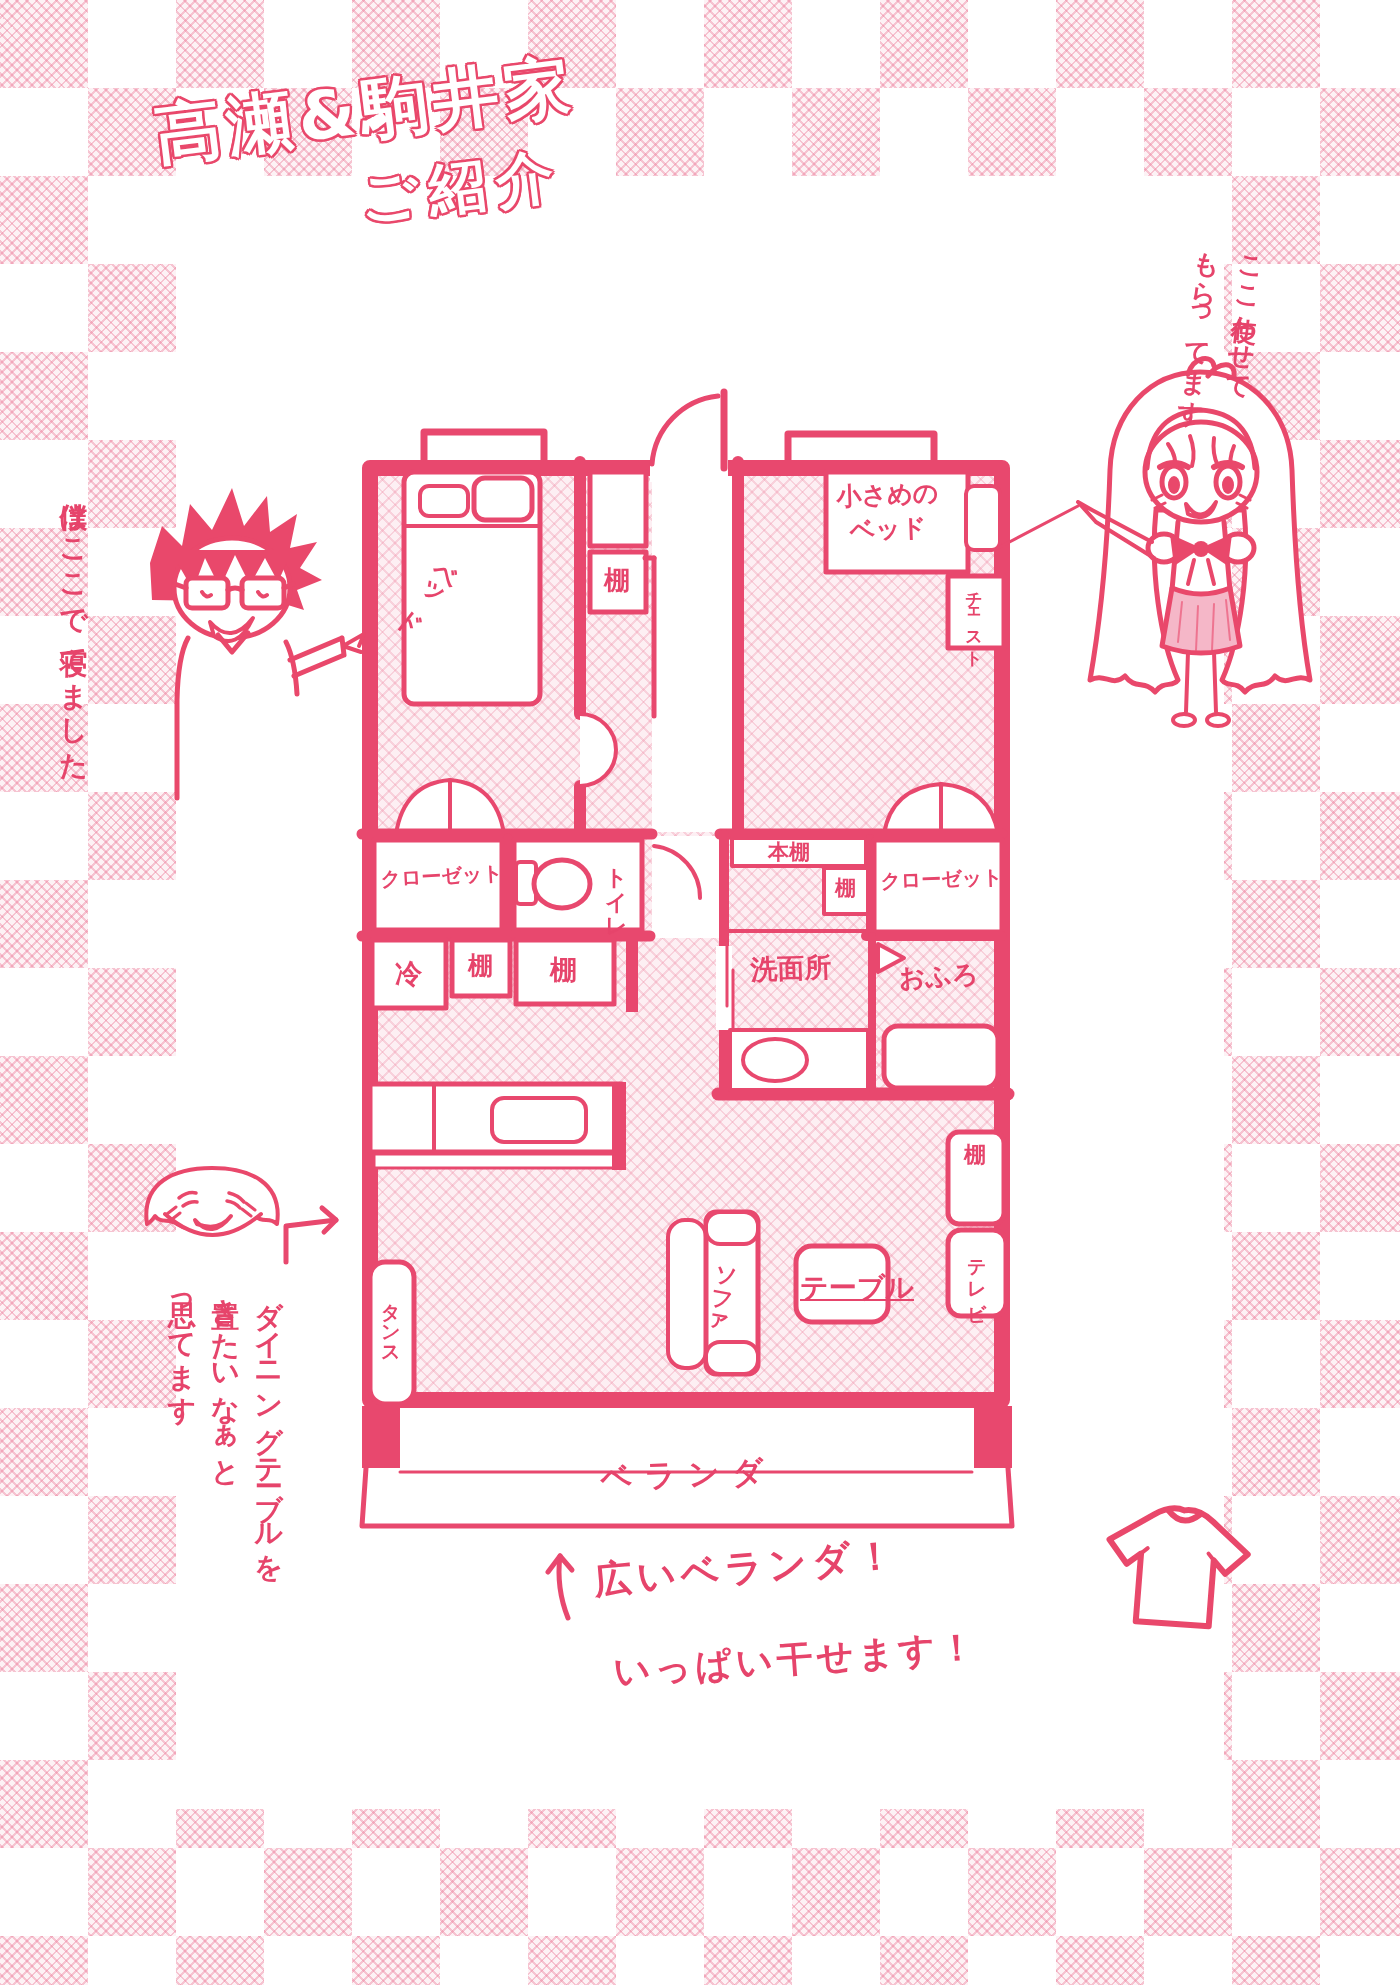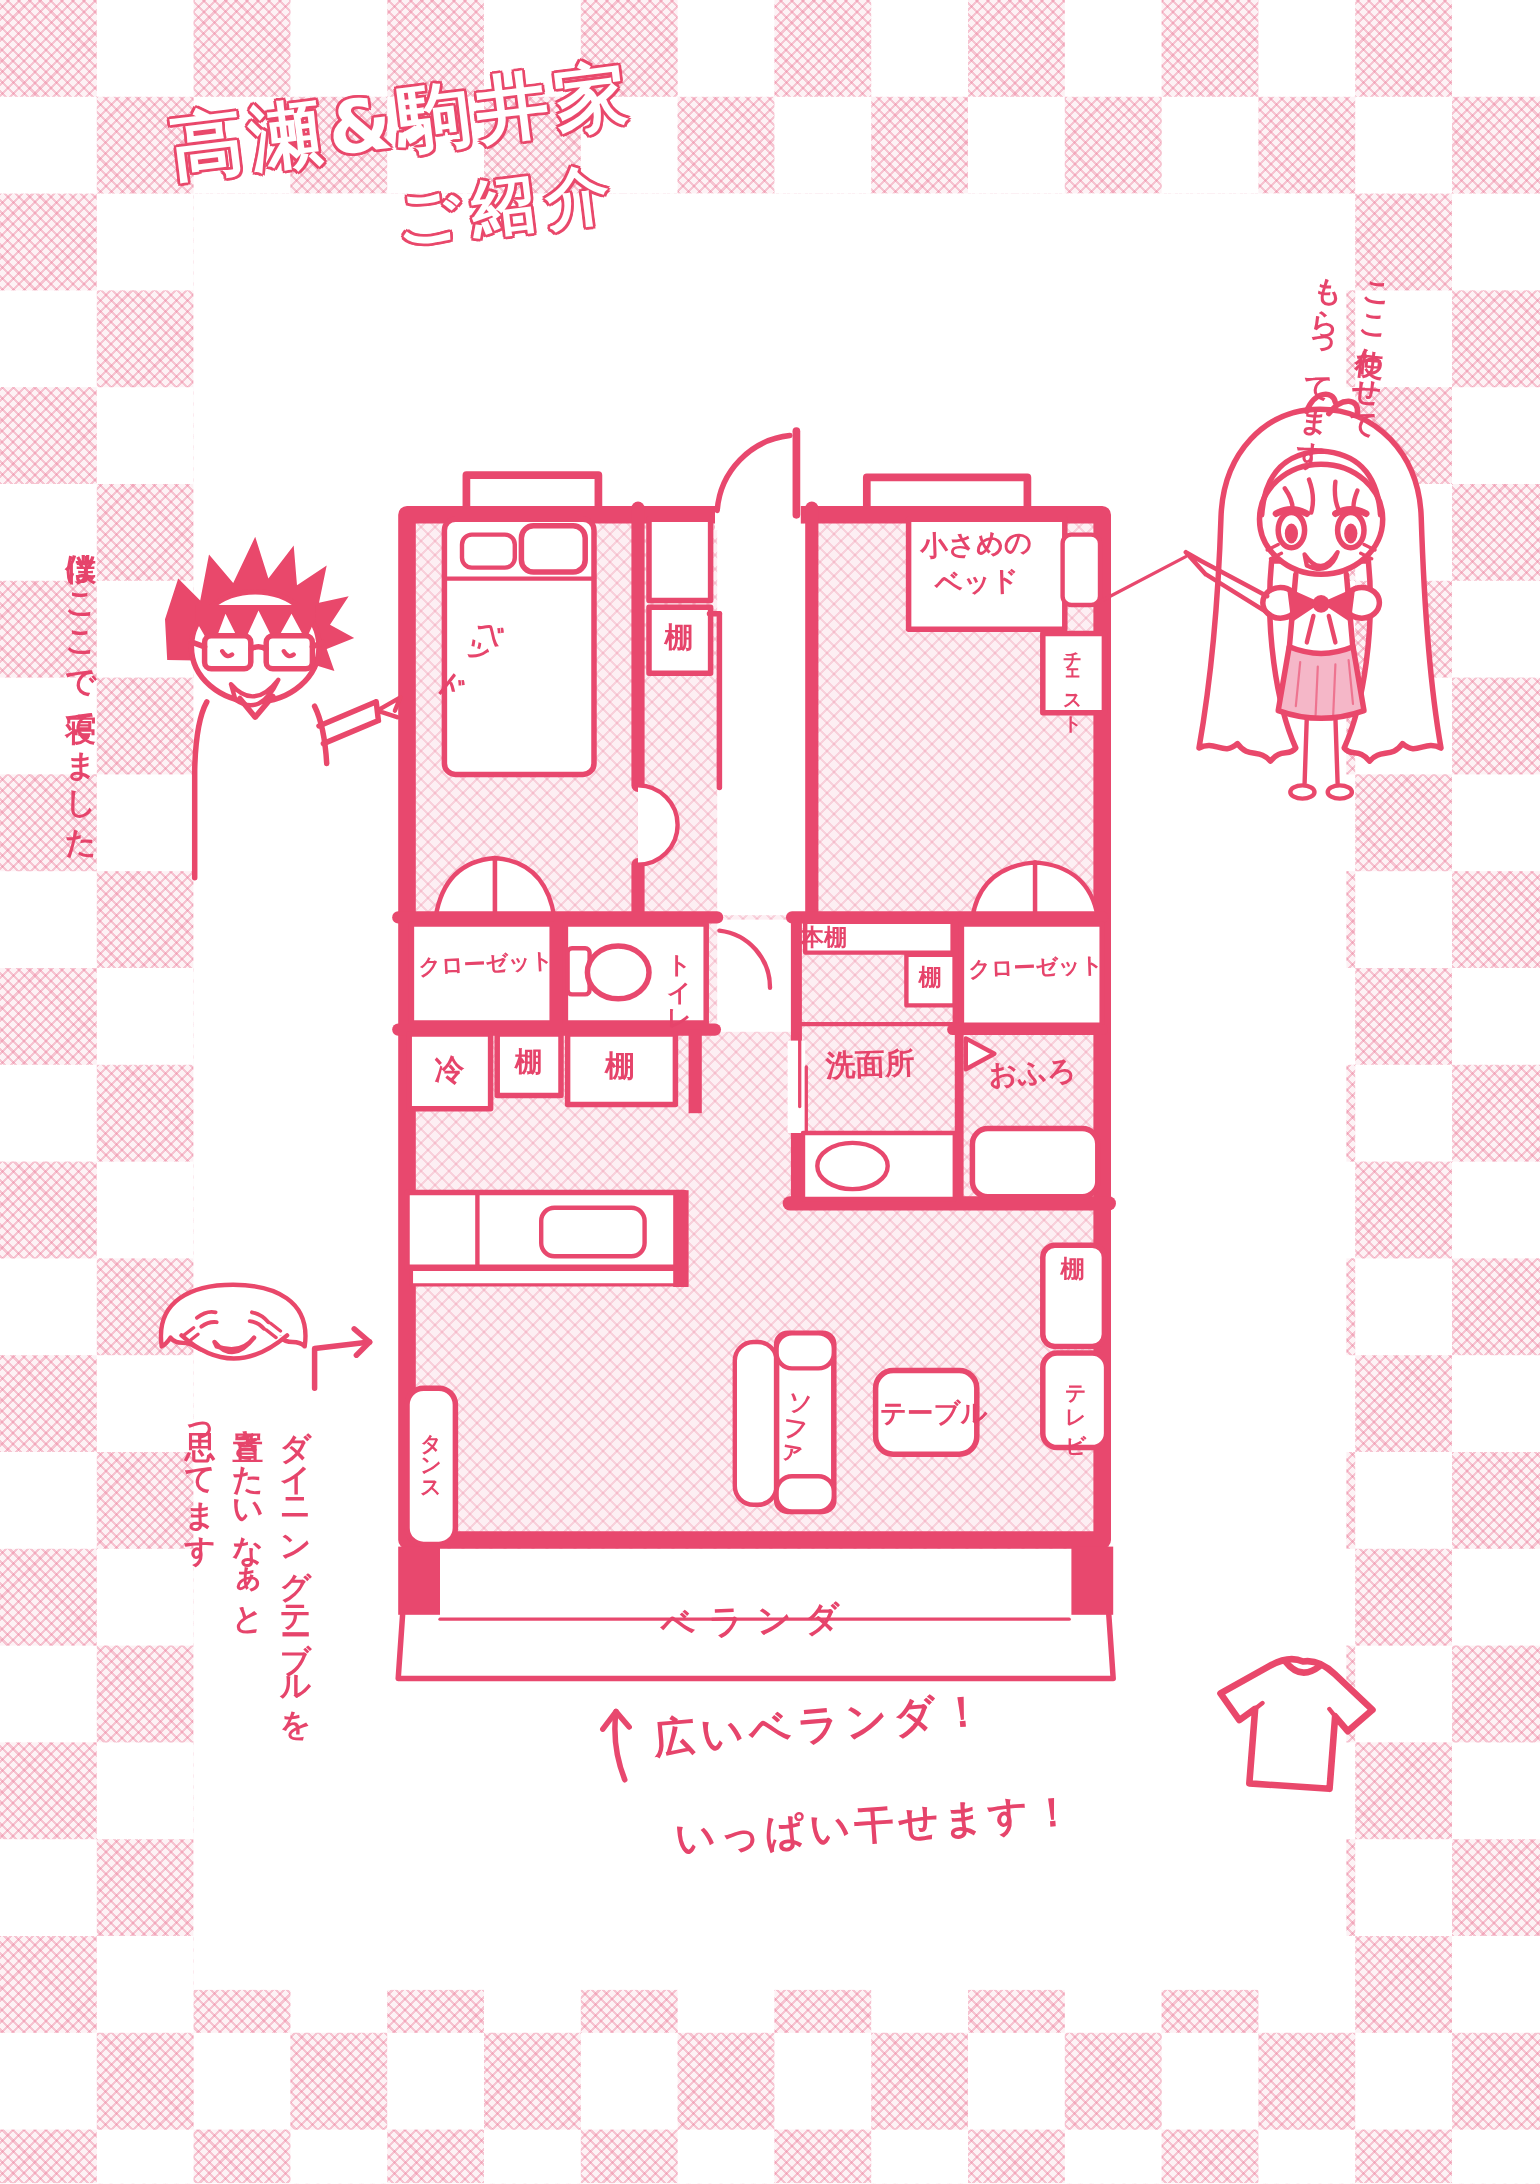--- a/index.html
+++ b/index.html
@@ -281,28 +281,28 @@
 
   <div class="lbl v" style="left:452px;top:542px;font-size:26px;transform:rotate(38deg);">ベッド</div>
   <div class="lbl" style="left:604px;top:566px;font-size:26px;">棚</div>
   <div class="lbl" style="left:836px;top:480px;font-size:25px;transform:rotate(-2deg);line-height:1.35;">
     <div>小さめの</div>
     <div style="margin-left:12px;">ベッド</div>
   </div>
   <div class="lbl v" style="left:964px;top:580px;height:70px;font-size:17px;">チェスト</div>
   <div class="lbl" style="left:380px;top:868px;font-size:20px;transform:rotate(-3deg);">クローゼット</div>
   <div class="lbl v" style="left:604px;top:852px;height:80px;font-size:22px;">トイレ</div>
-  <div class="lbl" style="left:728px;top:840px;font-size:21px;">本棚</div>
+  <div class="lbl" style="left:768px;top:840px;font-size:21px;">本棚</div>
   <div class="lbl" style="left:835px;top:876px;font-size:21px;">棚</div>
   <div class="lbl" style="left:880px;top:870px;font-size:20px;transform:rotate(-2deg);">クローゼット</div>
   <div class="lbl" style="left:750px;top:954px;font-size:27px;transform:rotate(-2deg);">洗面所</div>
   <div class="lbl" style="left:898px;top:964px;font-size:26px;transform:rotate(-3deg);">おふろ</div>
   <div class="lbl" style="left:395px;top:958px;font-size:27px;">冷</div>
   <div class="lbl" style="left:468px;top:952px;font-size:25px;">棚</div>
   <div class="lbl" style="left:550px;top:954px;font-size:27px;">棚</div>
   <div class="lbl v" style="left:380px;top:1290px;height:105px;font-size:19px;">タンス</div>
   <div class="lbl v" style="left:718px;top:1250px;height:90px;font-size:22px;transform:rotate(10deg);">ソファ</div>
-  <div class="lbl" style="left:800px;top:1272px;font-size:24px;">テーブル</div>
+  <div class="lbl" style="left:800px;top:1272px;font-size:28px;text-decoration:underline;">テーブル</div>
   <div class="lbl v" style="left:966px;top:1246px;height:80px;font-size:19px;">テレビ</div>
   <div class="lbl" style="left:964px;top:1142px;font-size:22px;">棚</div>
   <div class="lbl" style="left:600px;top:1460px;font-size:31px;letter-spacing:12px;transform:rotate(-2deg);">ベランダ</div>
 
 </div>
 
 </body></html>

